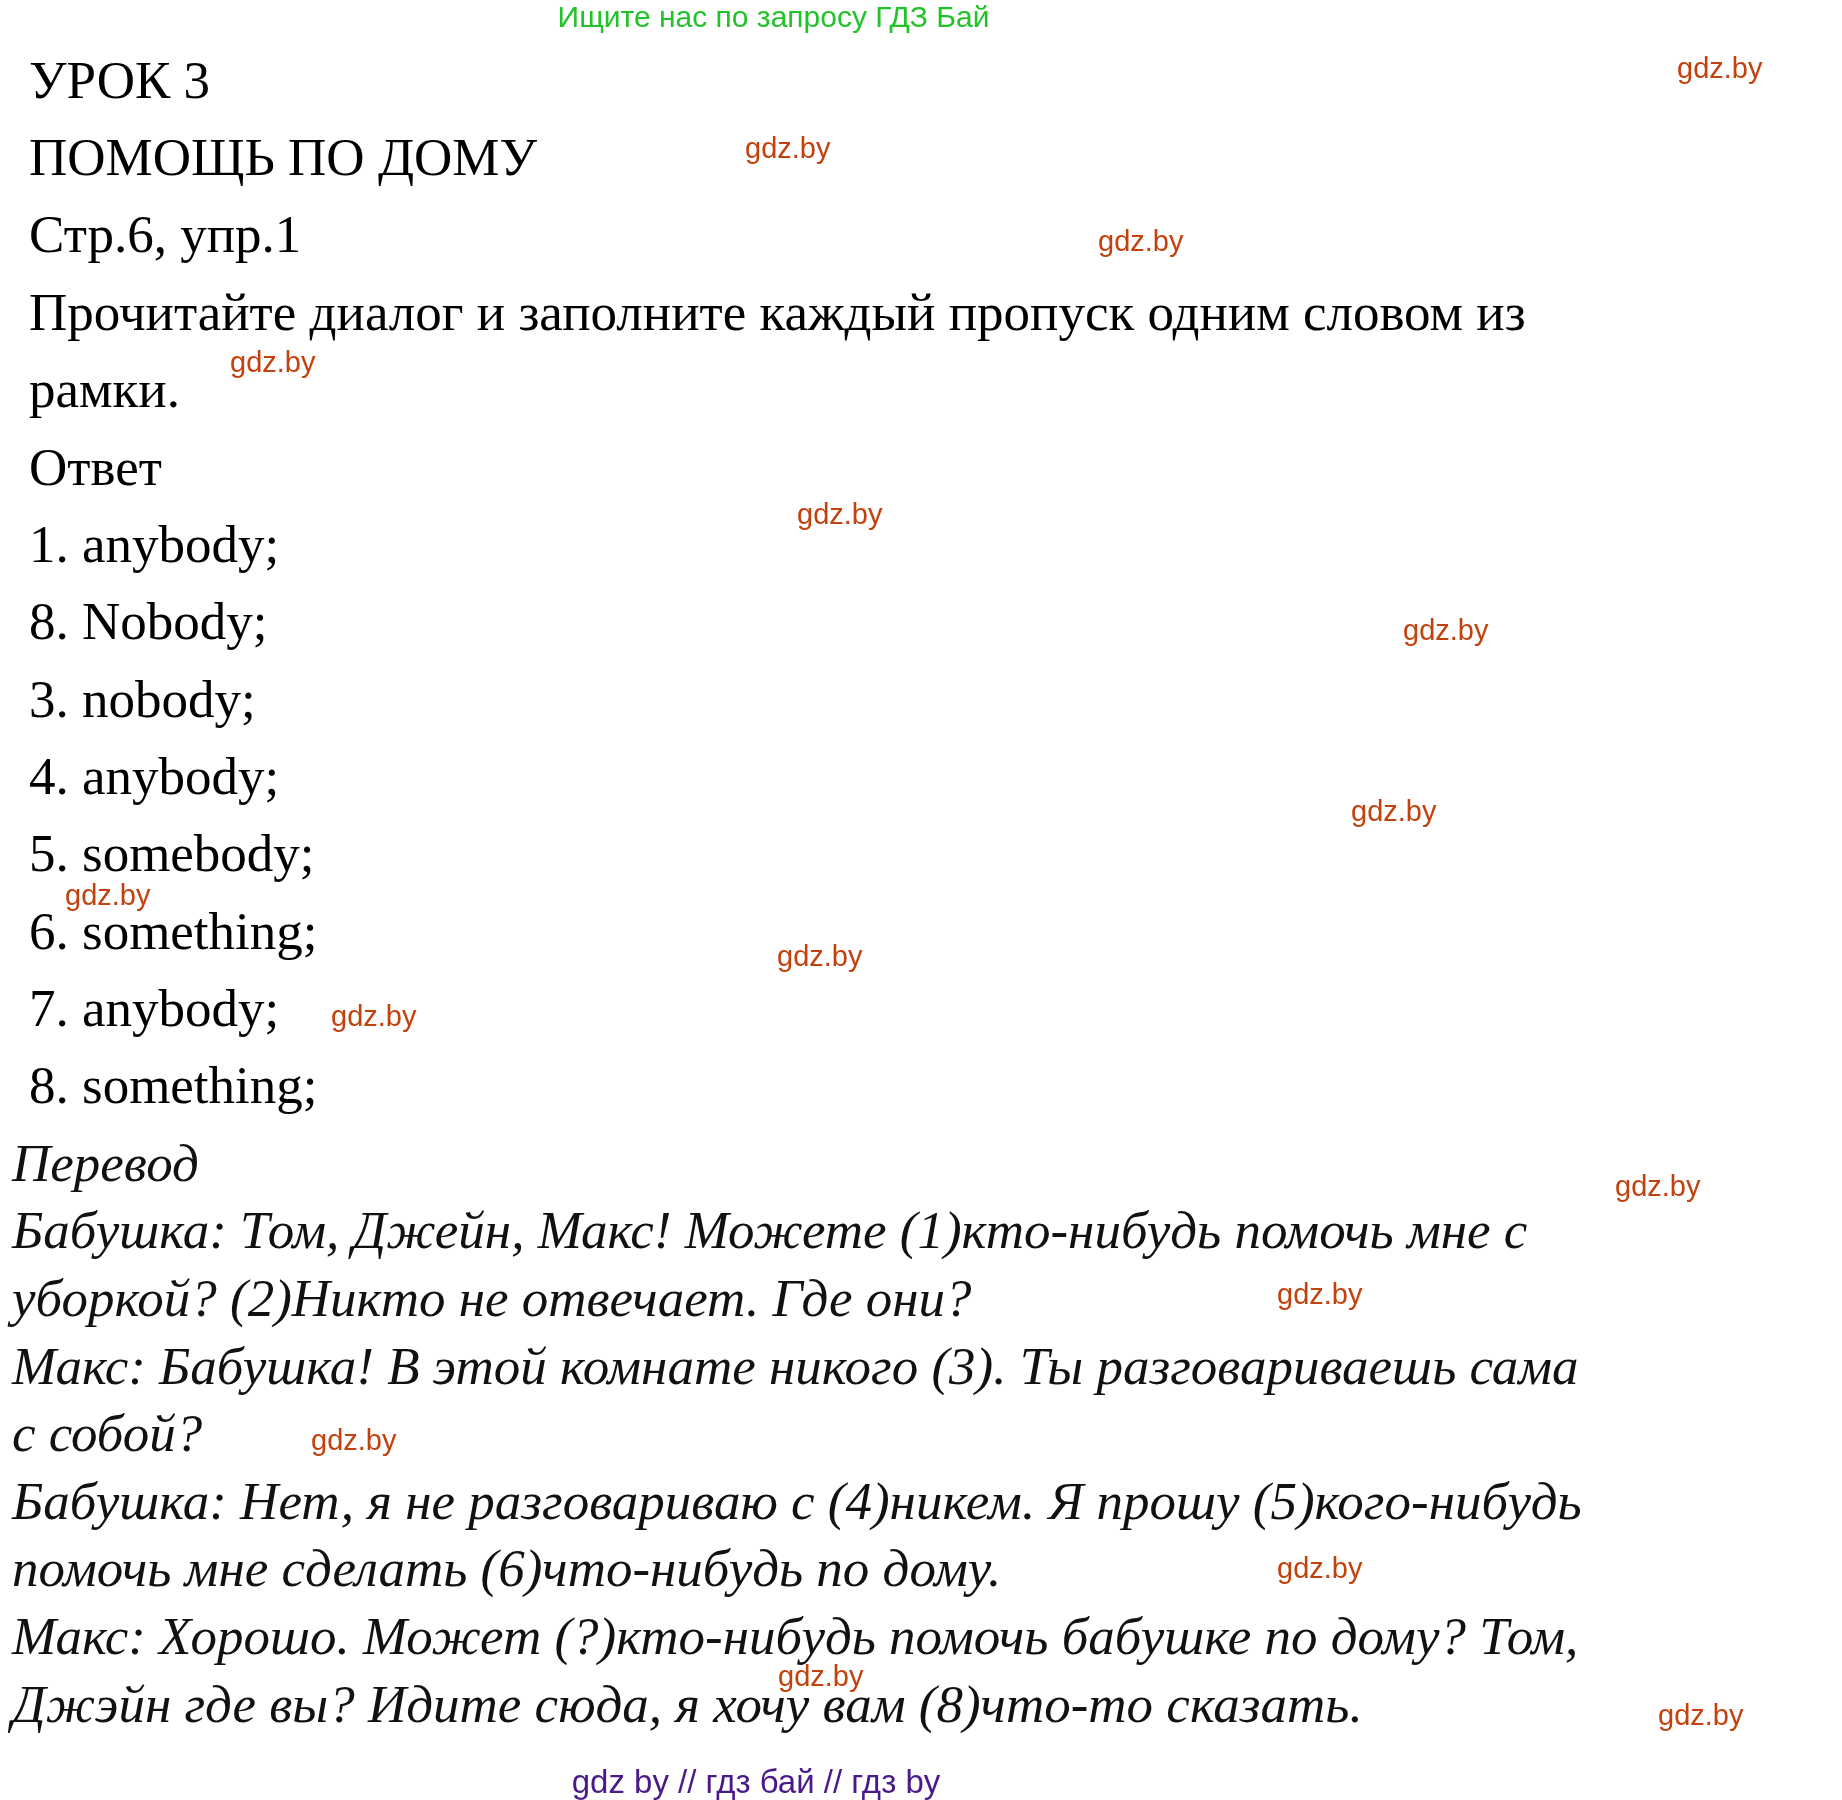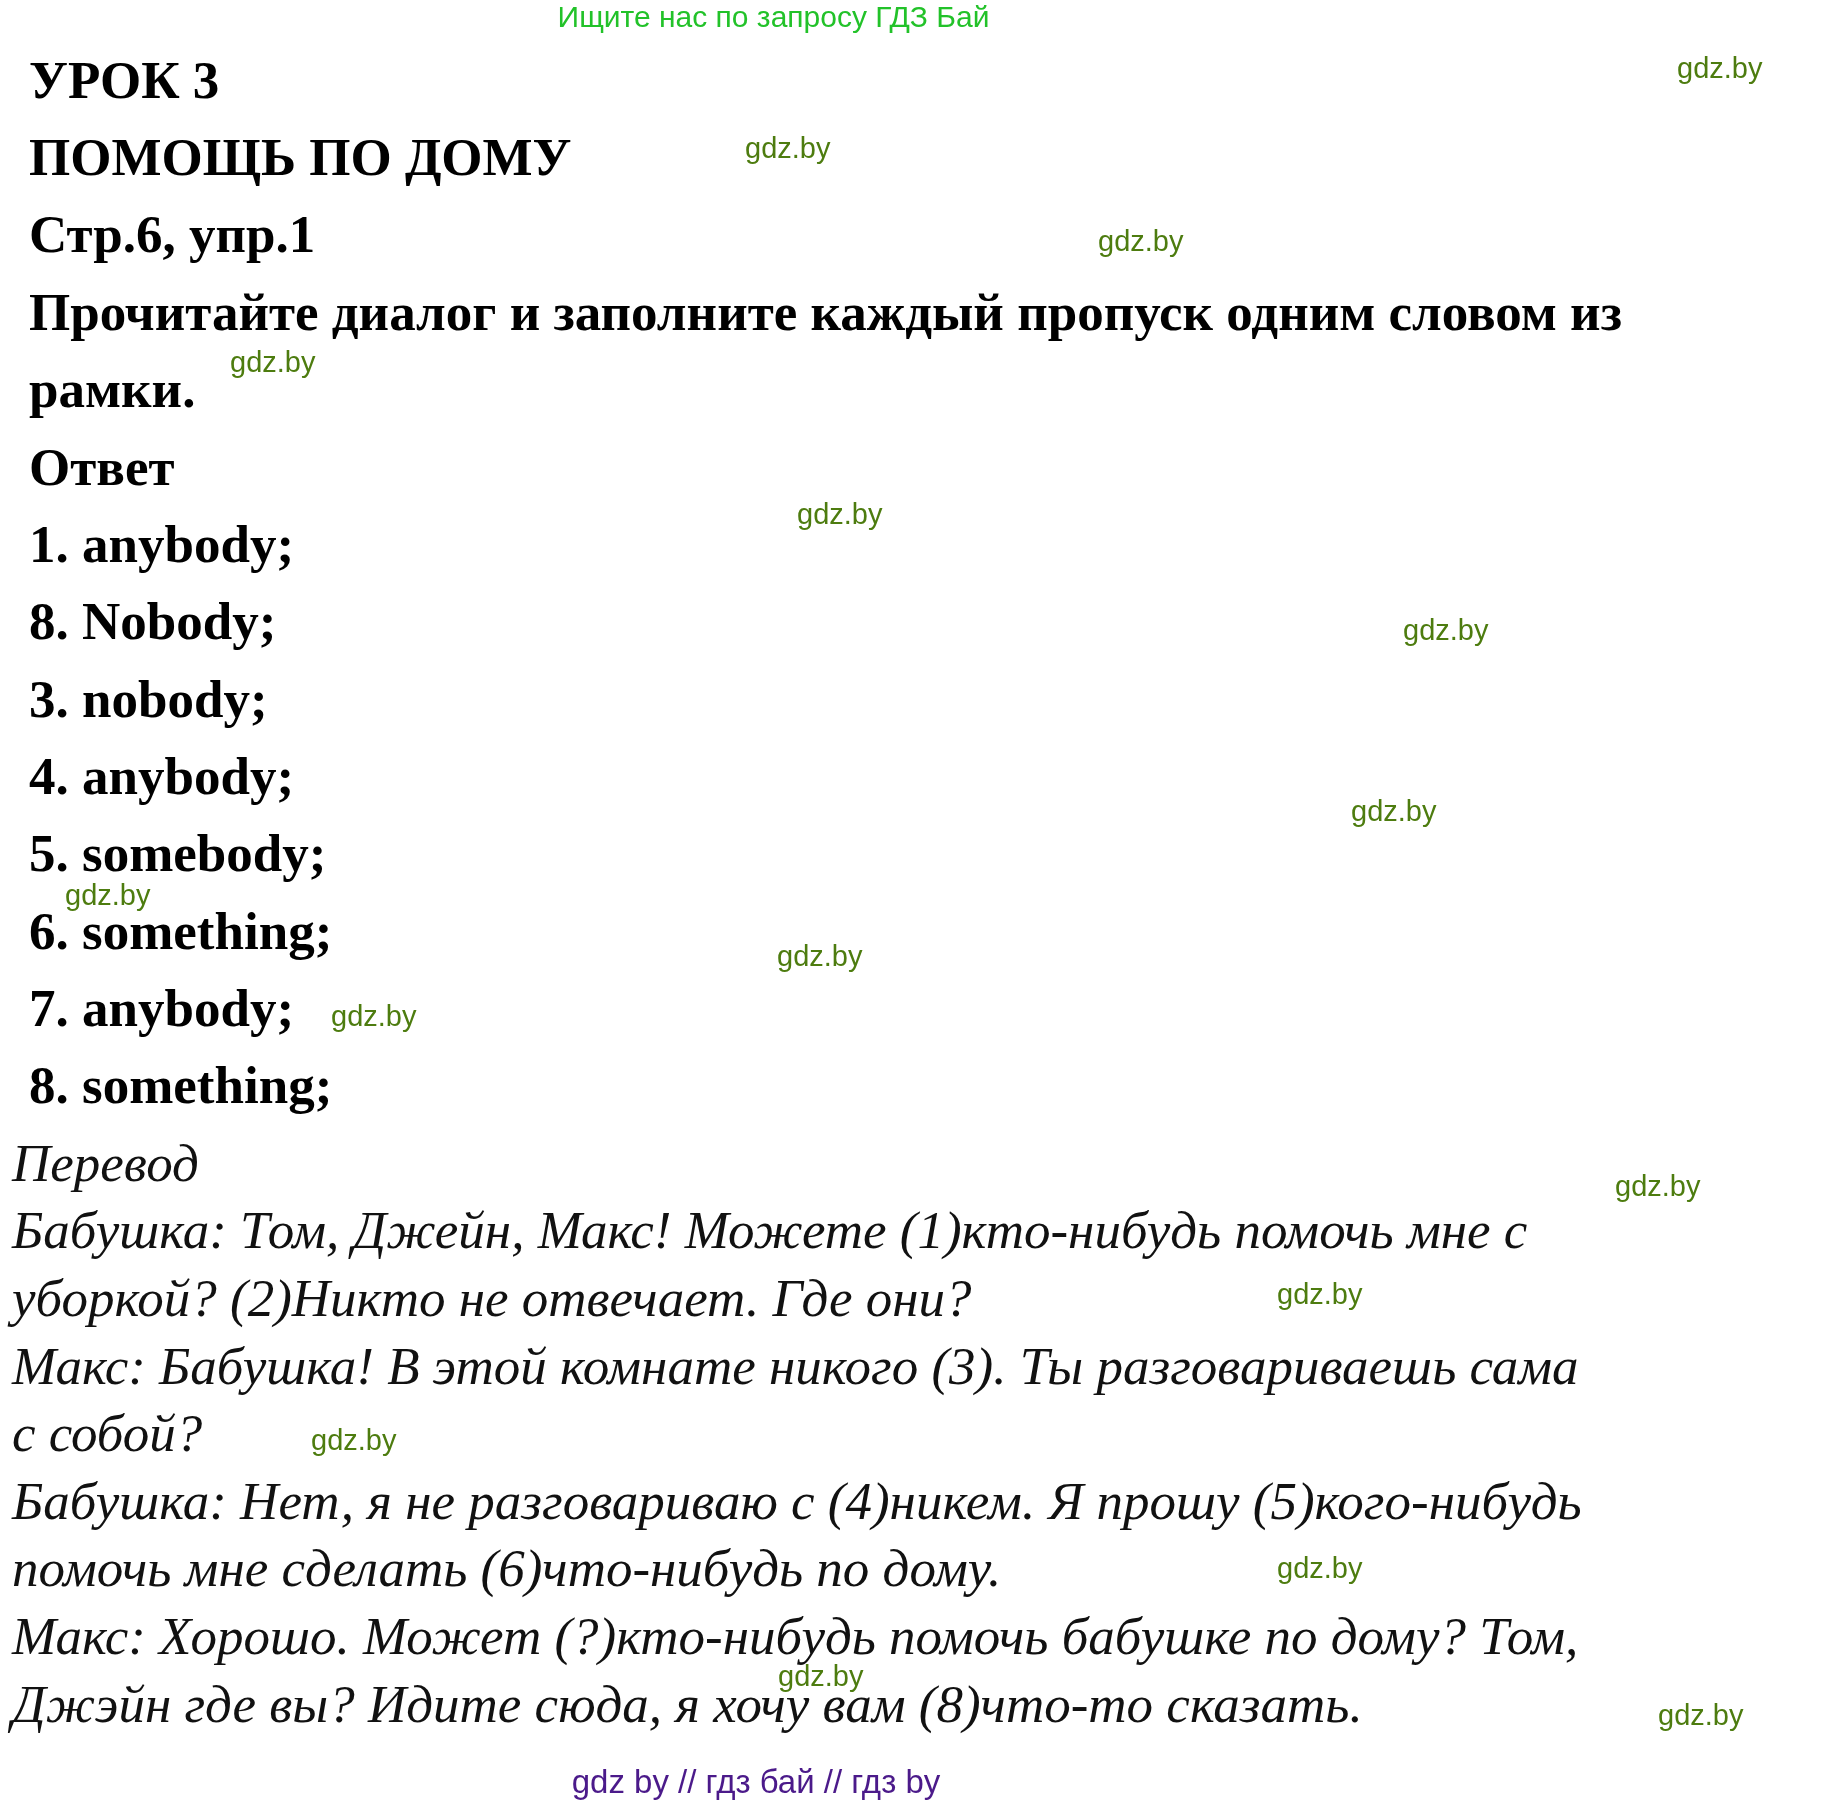--- a/index.html
+++ b/index.html
@@ -1,24 +1,24 @@
 <!DOCTYPE html>
 <html><head>
 <meta charset="utf-8">
 <style>
   html, body { margin:0; padding:0; background:#ffffff; }
   body { width:1842px; height:1800px; position:relative; overflow:hidden; }
   .top-banner { position:absolute; top:0; left:0; width:1547px; text-align:center;
     font-family:"Liberation Sans", sans-serif; font-size:30px; color:#22c229; line-height:34px; }
   .bold-line { position:absolute; left:29px; font-family:"Liberation Serif", serif;
-    font-weight:bold; color:#000; font-size:53px; line-height:60px; white-space:nowrap; }
+    font-weight:normal; color:#000; font-size:53px; line-height:60px; white-space:nowrap; }
   .ital-line { position:absolute; left:12px; font-family:"Liberation Serif", serif;
     font-style:italic; color:#111; font-size:53px; line-height:60px; white-space:nowrap; }
   .wm { position:absolute; font-family:"Liberation Sans", sans-serif; font-size:29px;
-    color:#4d7c0f; line-height:32px; white-space:nowrap; }
+    color:#c2410c; line-height:32px; white-space:nowrap; }
   .footer { position:absolute; top:1764px; left:0; width:1512px; text-align:center;
     font-family:"Liberation Sans", sans-serif; font-size:33px; color:#4b1a8a; line-height:36px; }
 </style>
 </head>
 <body>
 
 <div class="top-banner">Ищите нас по запросу ГДЗ Бай</div>
 
 <div class="bold-line" style="top:50px;">УРОК 3</div>
 <div class="bold-line" style="top:127px;text-align:right;">ПОМОЩЬ ПО ДОМУ</div>

